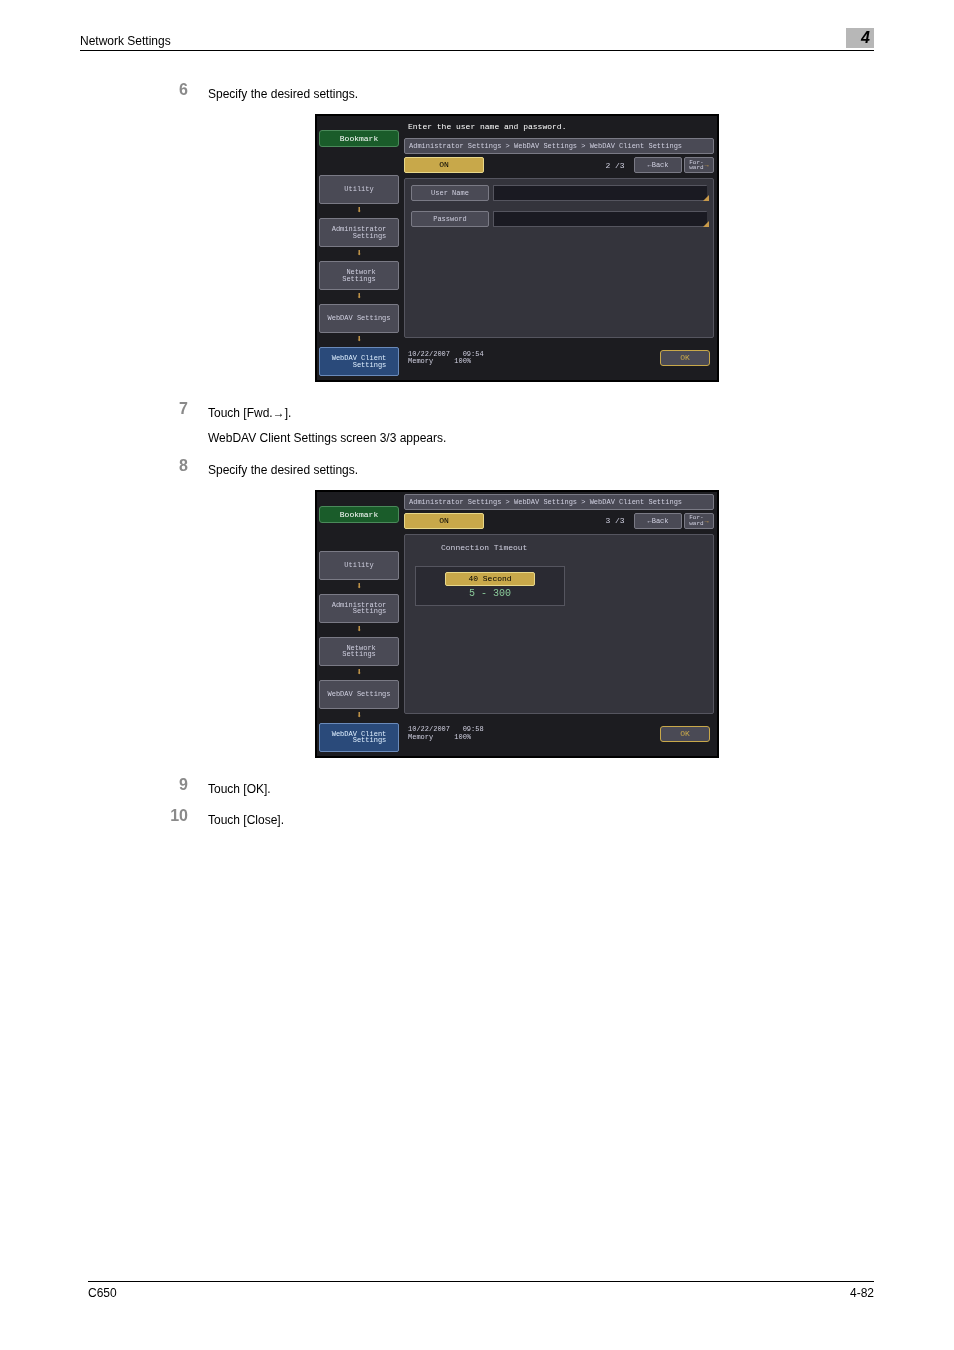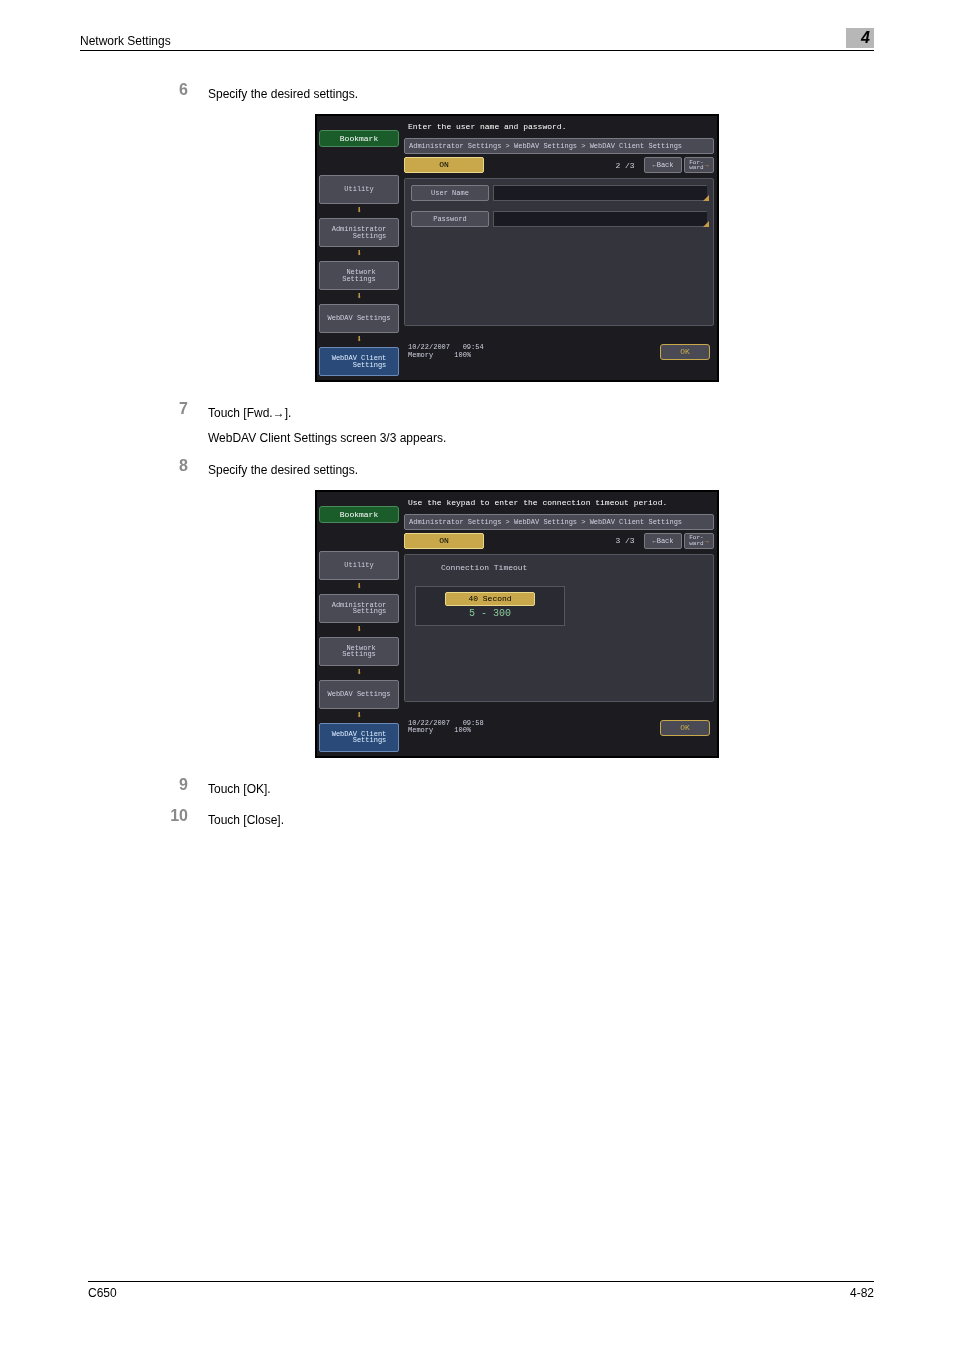--- a/index.html
+++ b/index.html
@@ -171,21 +171,21 @@
     font-size: 8px;
     width: 34px;
     text-align: center;
   }
   .nav-btn {
     background: #4a4a55;
     border: 1px solid #7a7a85;
     color: #cfcfdf;
     font-size: 7px;
     border-radius: 2px;
-    width: 38px;
+    width: 48px;
     height: 16px;
     line-height: 14px;
     text-align: center;
   }
   .nav-fwd {
     width: 30px;
     display: flex;
     align-items: center;
     justify-content: center;
     gap: 1px;
@@ -262,22 +262,22 @@
     border-radius: 2px;
     margin-bottom: 2px;
   }
   .ct-range {
     color: #8aca9a;
     font-size: 10px;
   }
   .status-row {
     display: flex;
     justify-content: space-between;
-    align-items: flex-start;
-    padding: 18px 4px;
+    align-items: center;
+    padding: 12px 4px;
   }
   .status-left {
     color: #cfcfdf;
     font-size: 7px;
     line-height: 1.1;
   }
   .ok-btn {
     background: #4a4a55;
     border: 1px solid #c8a84a;
     color: #c8a84a;
@@ -393,21 +393,20 @@
           <div class="side-arrow">⬇</div>
           <div class="side-btn" style="white-space:pre-line">Network
 Settings</div>
           <div class="side-arrow">⬇</div>
           <div class="side-btn">WebDAV Settings</div>
           <div class="side-arrow">⬇</div>
           <div class="side-btn side-active" style="white-space:pre-line">WebDAV Client
 Settings</div>
         </div>
         <div class="main-col">
-          <div class="instr-bar">Use the keypad to enter the connection timeout period.</div>
           <div class="crumb-bar">Administrator Settings &gt; WebDAV Settings &gt; WebDAV Client Settings</div>
           <div class="toggle-row">
             <div class="btn-on">ON</div>
             <div class="btn-off">OFF</div>
             <div style="flex:1"></div>
             <div class="pager">3 /3</div>
             <div class="nav-btn">←Back</div>
             <div class="nav-btn nav-fwd">
               <span style="white-space:pre-line;font-size:6px;line-height:0.9">For-
 ward</span>

